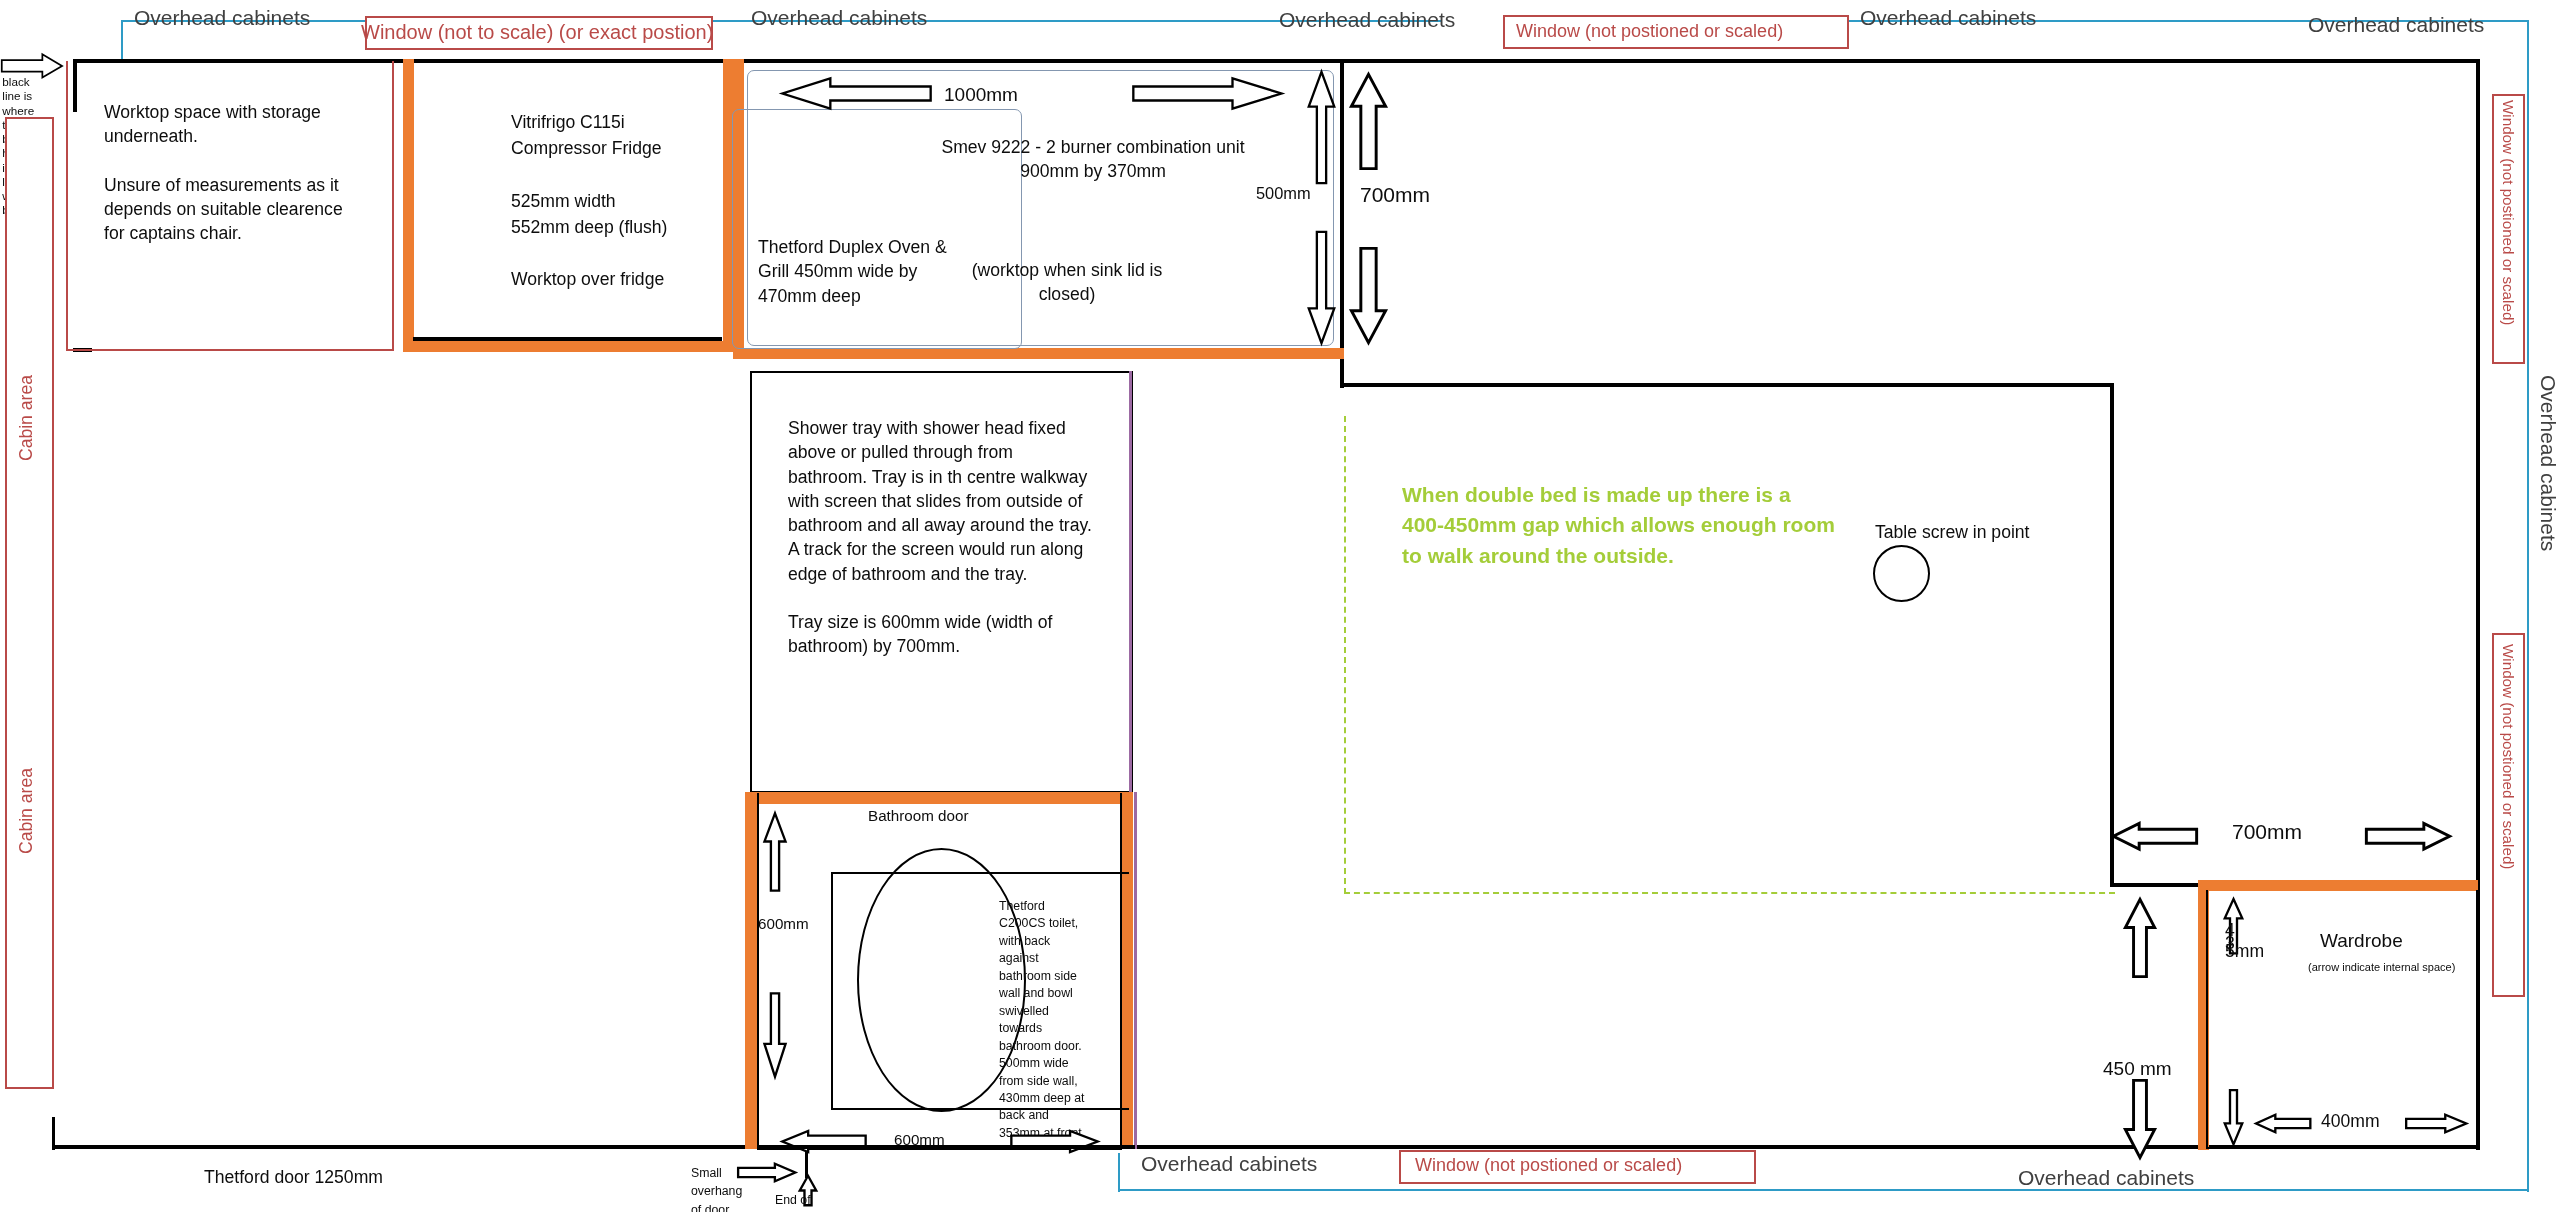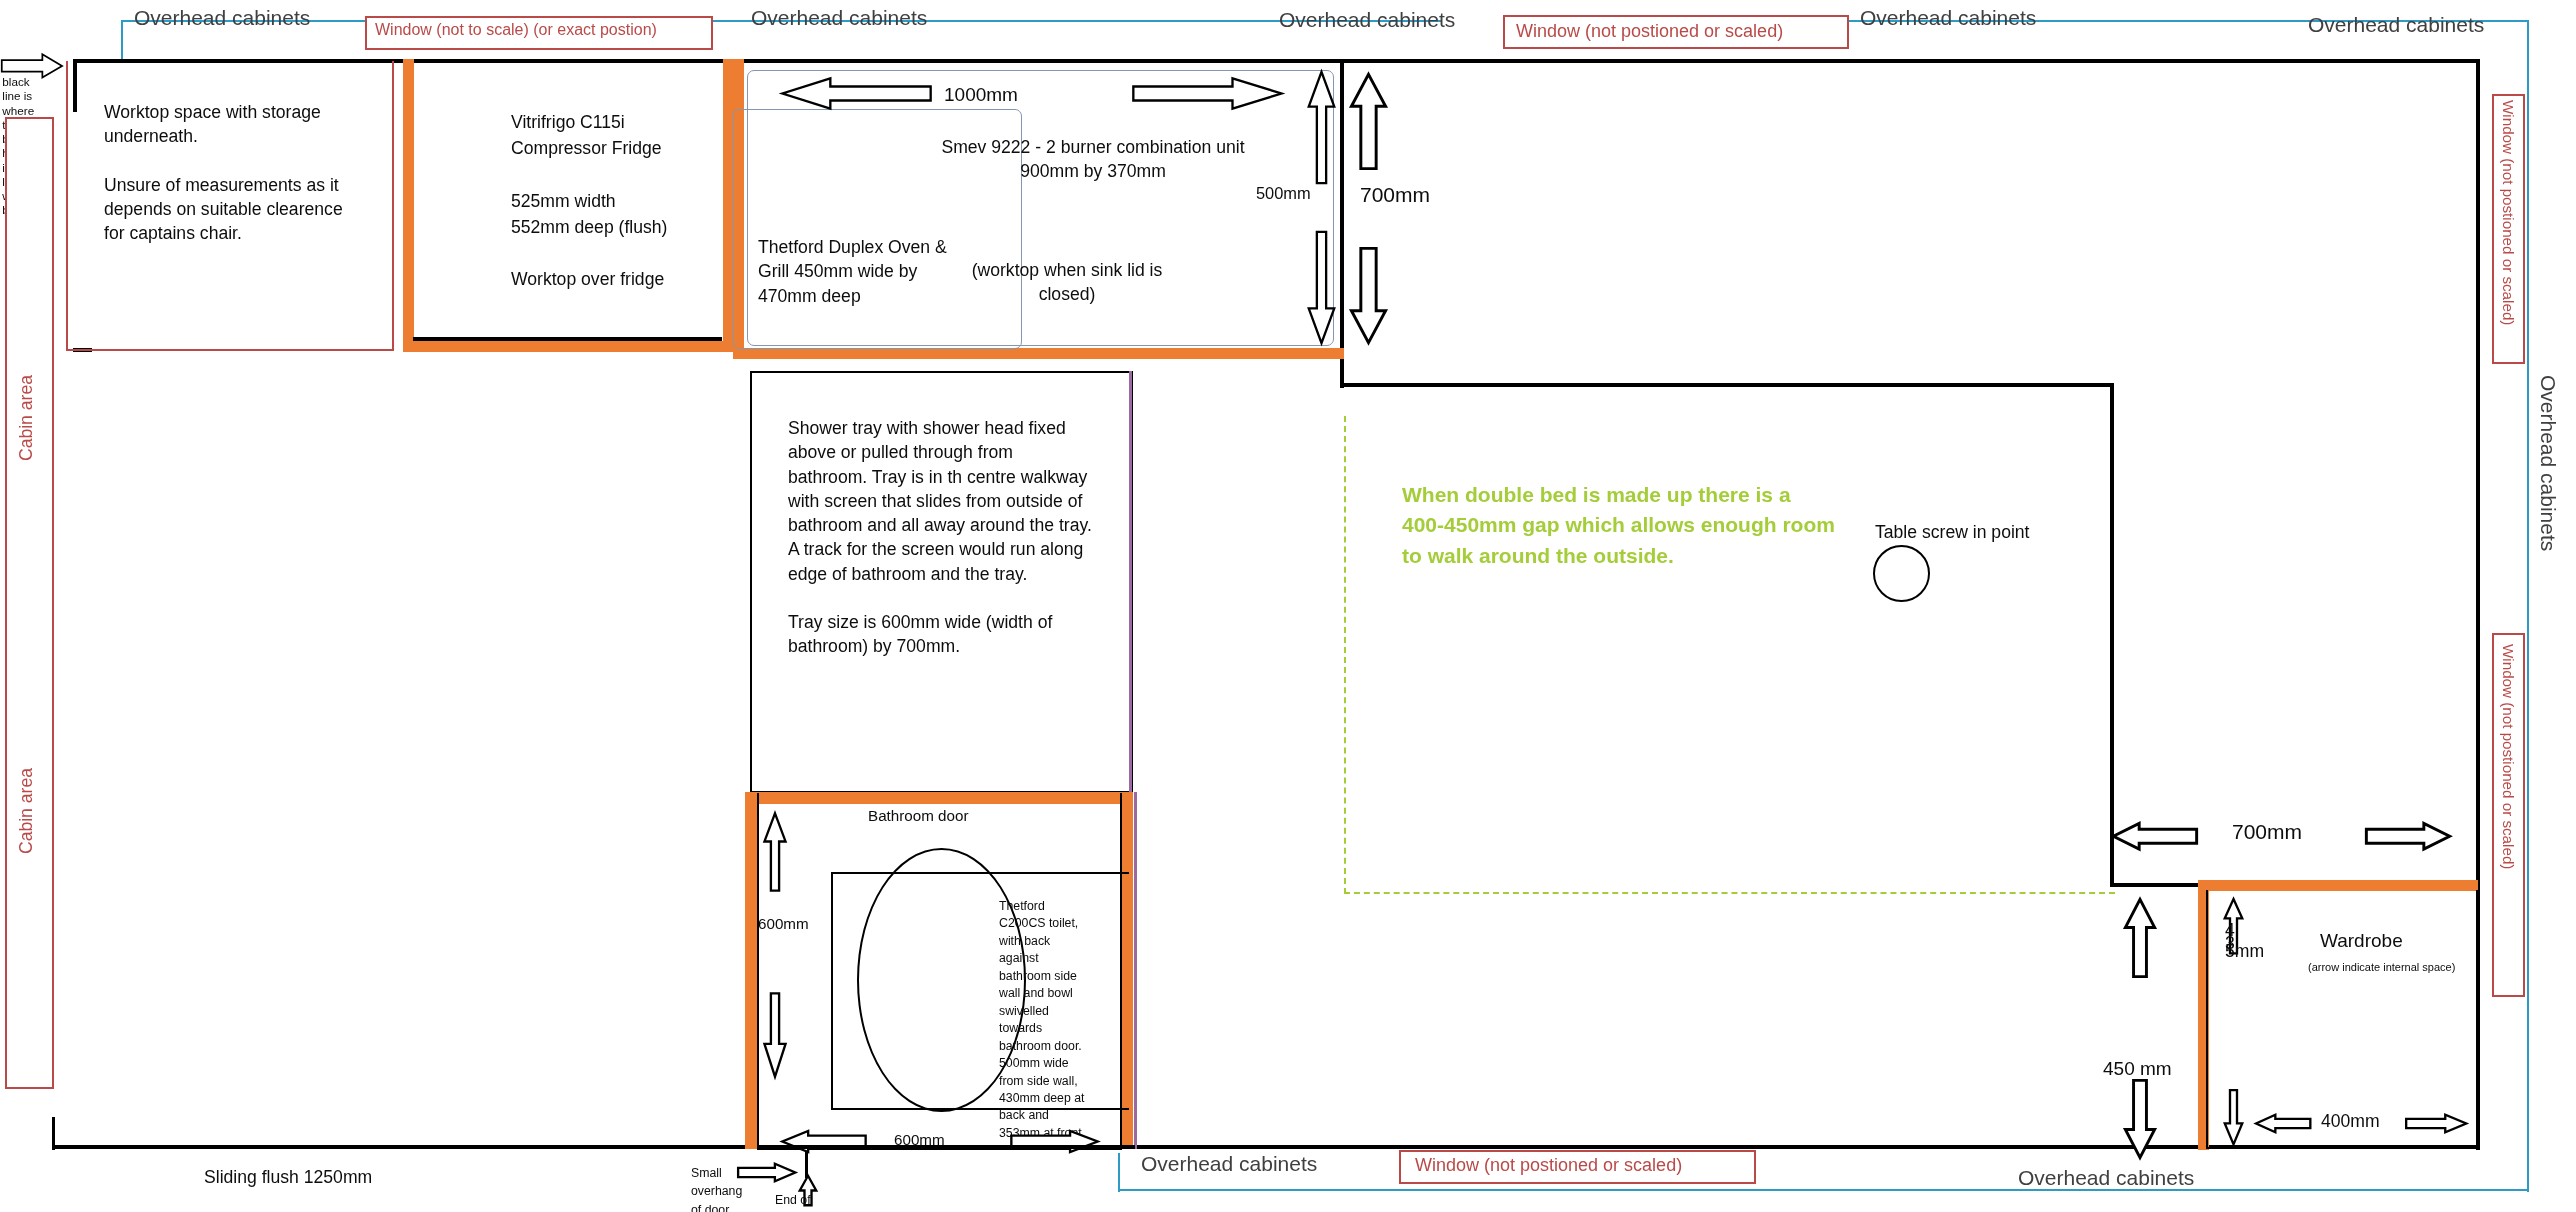--- a/index.html
+++ b/index.html
@@ -24,21 +24,21 @@
 </head>
 <body>
 
 <div id="stage">
 
   <div class="abs cyanline" style="left:121px;top:20px;width:2.3px;height:42px;"></div>
   <div class="abs cyanline" style="left:121px;top:20px;width:616px;height:2.3px;"></div>
   <div class="abs txt blue-label" style="left:134px;top:3.5px;font-size:21px;">Overhead cabinets</div>
 
   <div class="abs redbox" style="left:365px;top:16.4px;width:348px;height:34px;"></div>
-  <div class="abs txt red-label" style="left:375px;top:19.4px;font-size:16px;">Window (not to scale) (or exact postion)</div>
+  <div class="abs txt red-label" style="left:361px;top:19.4px;font-size:20px;">Window (not to scale) (or exact postion)</div>
 
   <div class="abs cyanline" style="left:737px;top:20px;width:704px;height:2.3px;"></div>
   <div class="abs txt blue-label" style="left:751px;top:3.5px;font-size:21px;">Overhead cabinets</div>
 
   <div class="abs txt blue-label" style="left:1279px;top:5.9px;font-size:21px;">Overhead cabinets</div>
 
   <div class="abs redbox" style="left:1503px;top:15.2px;width:346px;height:34px;"></div>
   <div class="abs txt red-label" style="left:1516px;top:19px;font-size:18px;">Window (not postioned or scaled)</div>
 
   <div class="abs cyanline" style="left:1849px;top:20px;width:680px;height:2.3px;"></div>
@@ -217,21 +217,21 @@
   </svg>
 
   <svg class="abs" style="left:2254px;top:1113px;width:59px;height:21px;" viewBox="0 0 100 36">
     <polygon points="96,10 36,10 36,3 3,18 36,33 36,26 96,26" fill="#fff" stroke="#000" stroke-width="4"></polygon>
   </svg>
   <div class="abs txt" style="left:2321px;top:1109px;font-size:17.6px;">400mm</div>
   <svg class="abs" style="left:2404px;top:1113px;width:65px;height:21px;" viewBox="0 0 110 36">
     <polygon points="3,10 70,10 70,3 106,18 70,33 70,26 3,26" fill="#fff" stroke="#000" stroke-width="4"></polygon>
   </svg>
 
-  <div class="abs txt" style="left:204px;top:1165px;font-size:17.6px;">Sliding flush 1250mm</div>
+  <div class="abs txt" style="left:204px;top:1165px;font-size:17.6px;">Thetford door 1250mm</div>
 
   <div class="abs txt" style="left:691px;top:1164px;width:41px;font-size:12.3px;line-height:1.5;">Small overhang of door space.</div>
   <svg class="abs" style="left:736px;top:1162px;width:62px;height:21px;" viewBox="0 0 105 36">
     <polygon points="3,10 66,10 66,3 101,18 66,33 66,26 3,26" fill="#fff" stroke="#000" stroke-width="4"></polygon>
   </svg>
   <svg class="abs" style="left:798px;top:1174px;width:20px;height:33px;" viewBox="0 0 34 56">
     <polygon points="17,3 31,28 23,28 23,53 11,53 11,28 3,28" fill="#fff" stroke="#000" stroke-width="4"></polygon>
   </svg>
   <div class="abs txt" style="left:775px;top:1192px;width:65px;font-size:12.3px;line-height:1.4;">End of sliding door width.</div>
 

